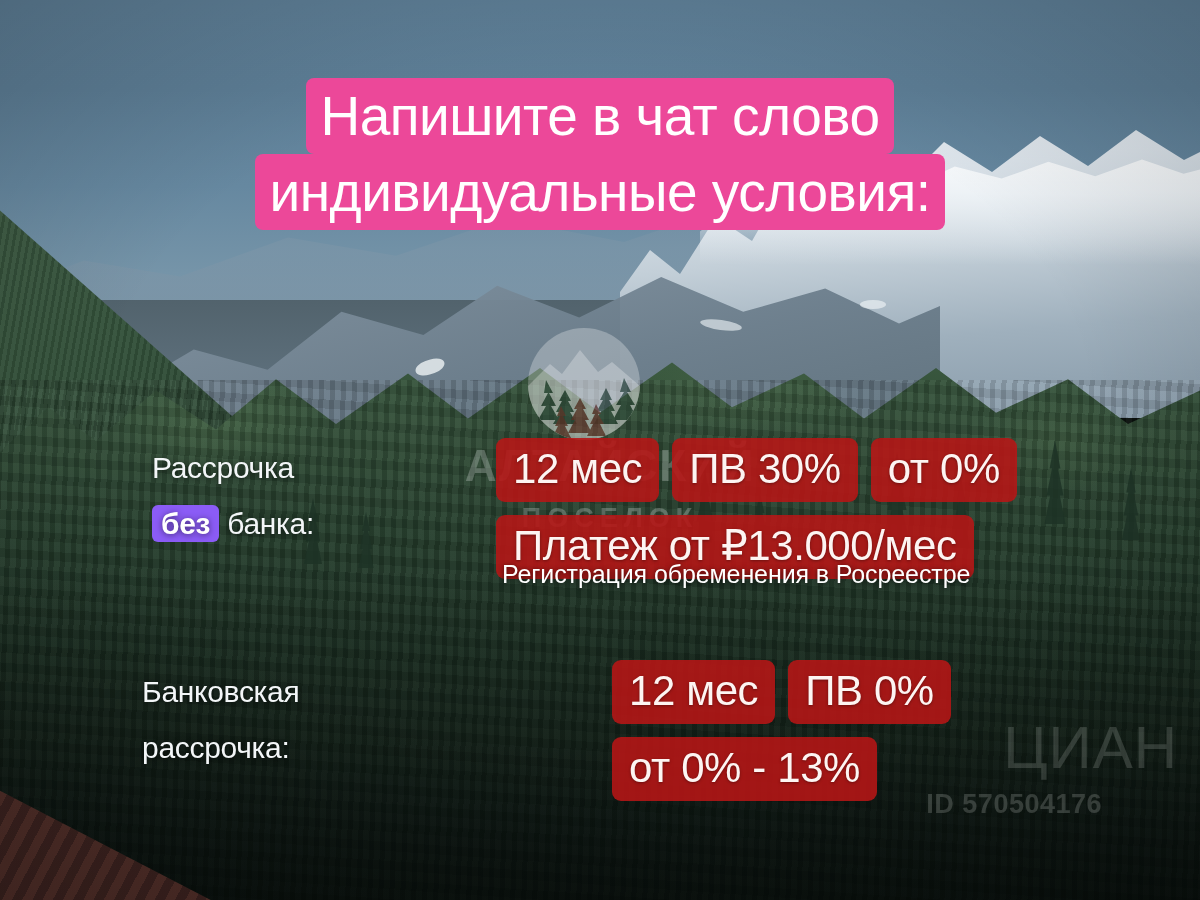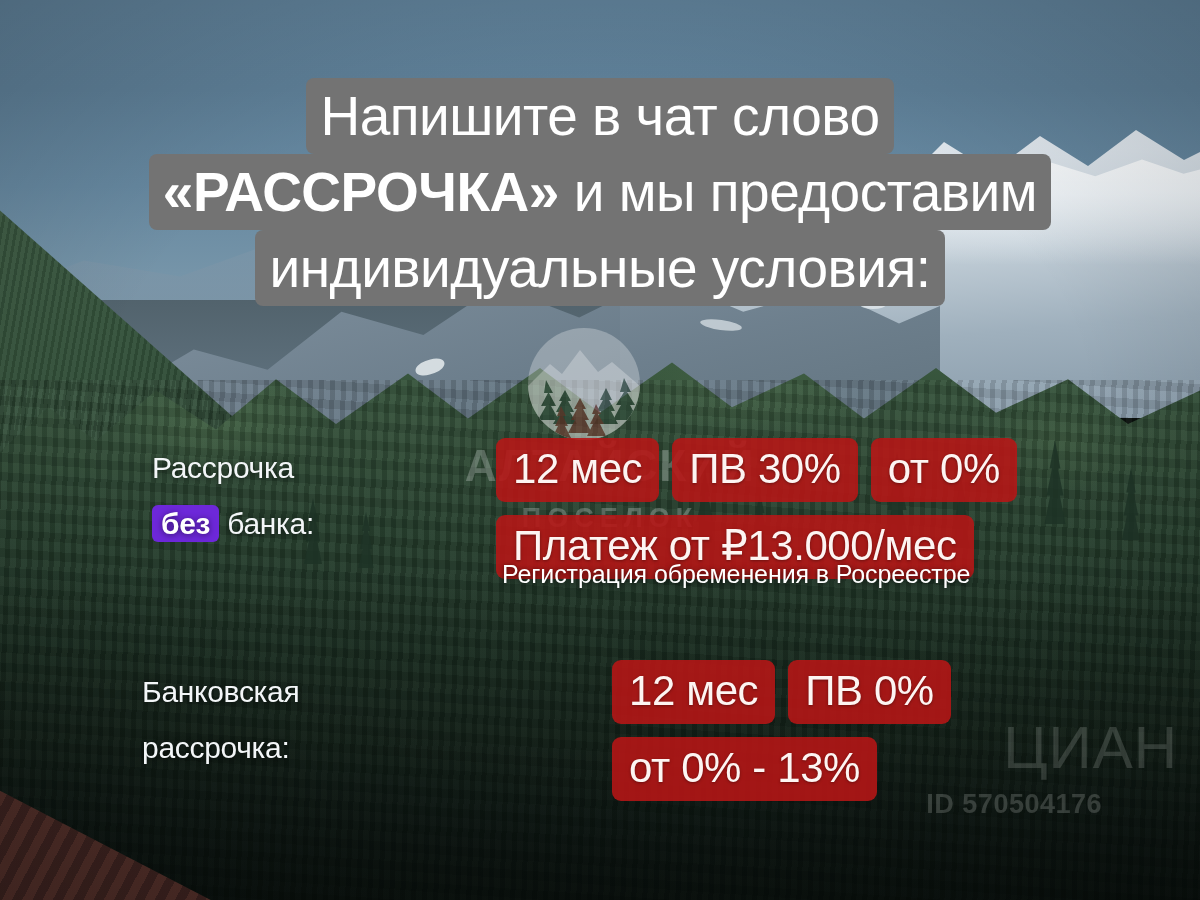--- a/index.html
+++ b/index.html
@@ -122,41 +122,41 @@
   
   .headline{
     position:absolute;left:0;top:84px;width:1200px;
     text-align:center;
     font-size:55px;line-height:64px;font-weight:400;
     letter-spacing:-.5px;
   }
   .headline .hl-line{display:block;margin-bottom:12px;}
   .headline .hl{
     display:inline;
-    background:#737373;
+    background:#ec4899;
     color:#ffffff;
     padding:7px 14px;
     border-radius:8px;
     box-decoration-break:clone;
     -webkit-box-decoration-break:clone;
   }
   .headline .hl b{font-weight:700;}
 
   
   .row{position:absolute;}
 
   .label{
     color:#f3f6f8;
     font-size:30px;line-height:56px;font-weight:400;
     letter-spacing:-.3px;
     text-shadow:0 1px 6px rgba(0,0,0,.55);
     white-space:nowrap;
   }
   .label .chip-blue{
-    background:#6d28d9;color:#fff;
+    background:#8b5cf6;color:#fff;
     padding:2px 9px;border-radius:6px;
     font-weight:700;
   }
 
   .chips{display:flex;flex-wrap:wrap;gap:13px;}
   .chip{
     background:rgba(183,22,22,.88);
     color:#fdf4f2;
     border-radius:9px;
     padding:7px 17px 10px;
@@ -249,23 +249,20 @@
   </div>
 
   <div class="wm-cian">ЦИАН</div>
   <div class="wm-id">ID 570504176</div>
 
   <div class="headline">
     <span class="hl-line">
       <span class="hl">Напишите в чат слово</span>
     </span>
     <span class="hl-line">
-      <span class="hl"><b>«РАССРОЧКА»</b><span> и мы предоставим</span></span>
-    </span>
-    <span class="hl-line">
       <span class="hl">индивидуальные условия:</span>
     </span>
   </div>
 
   <div class="row" id="row-no-bank">
     <div class="label">
       <div>Рассрочка</div>
       <div><span class="chip-blue">без</span><span> банка:</span></div>
     </div>
 

